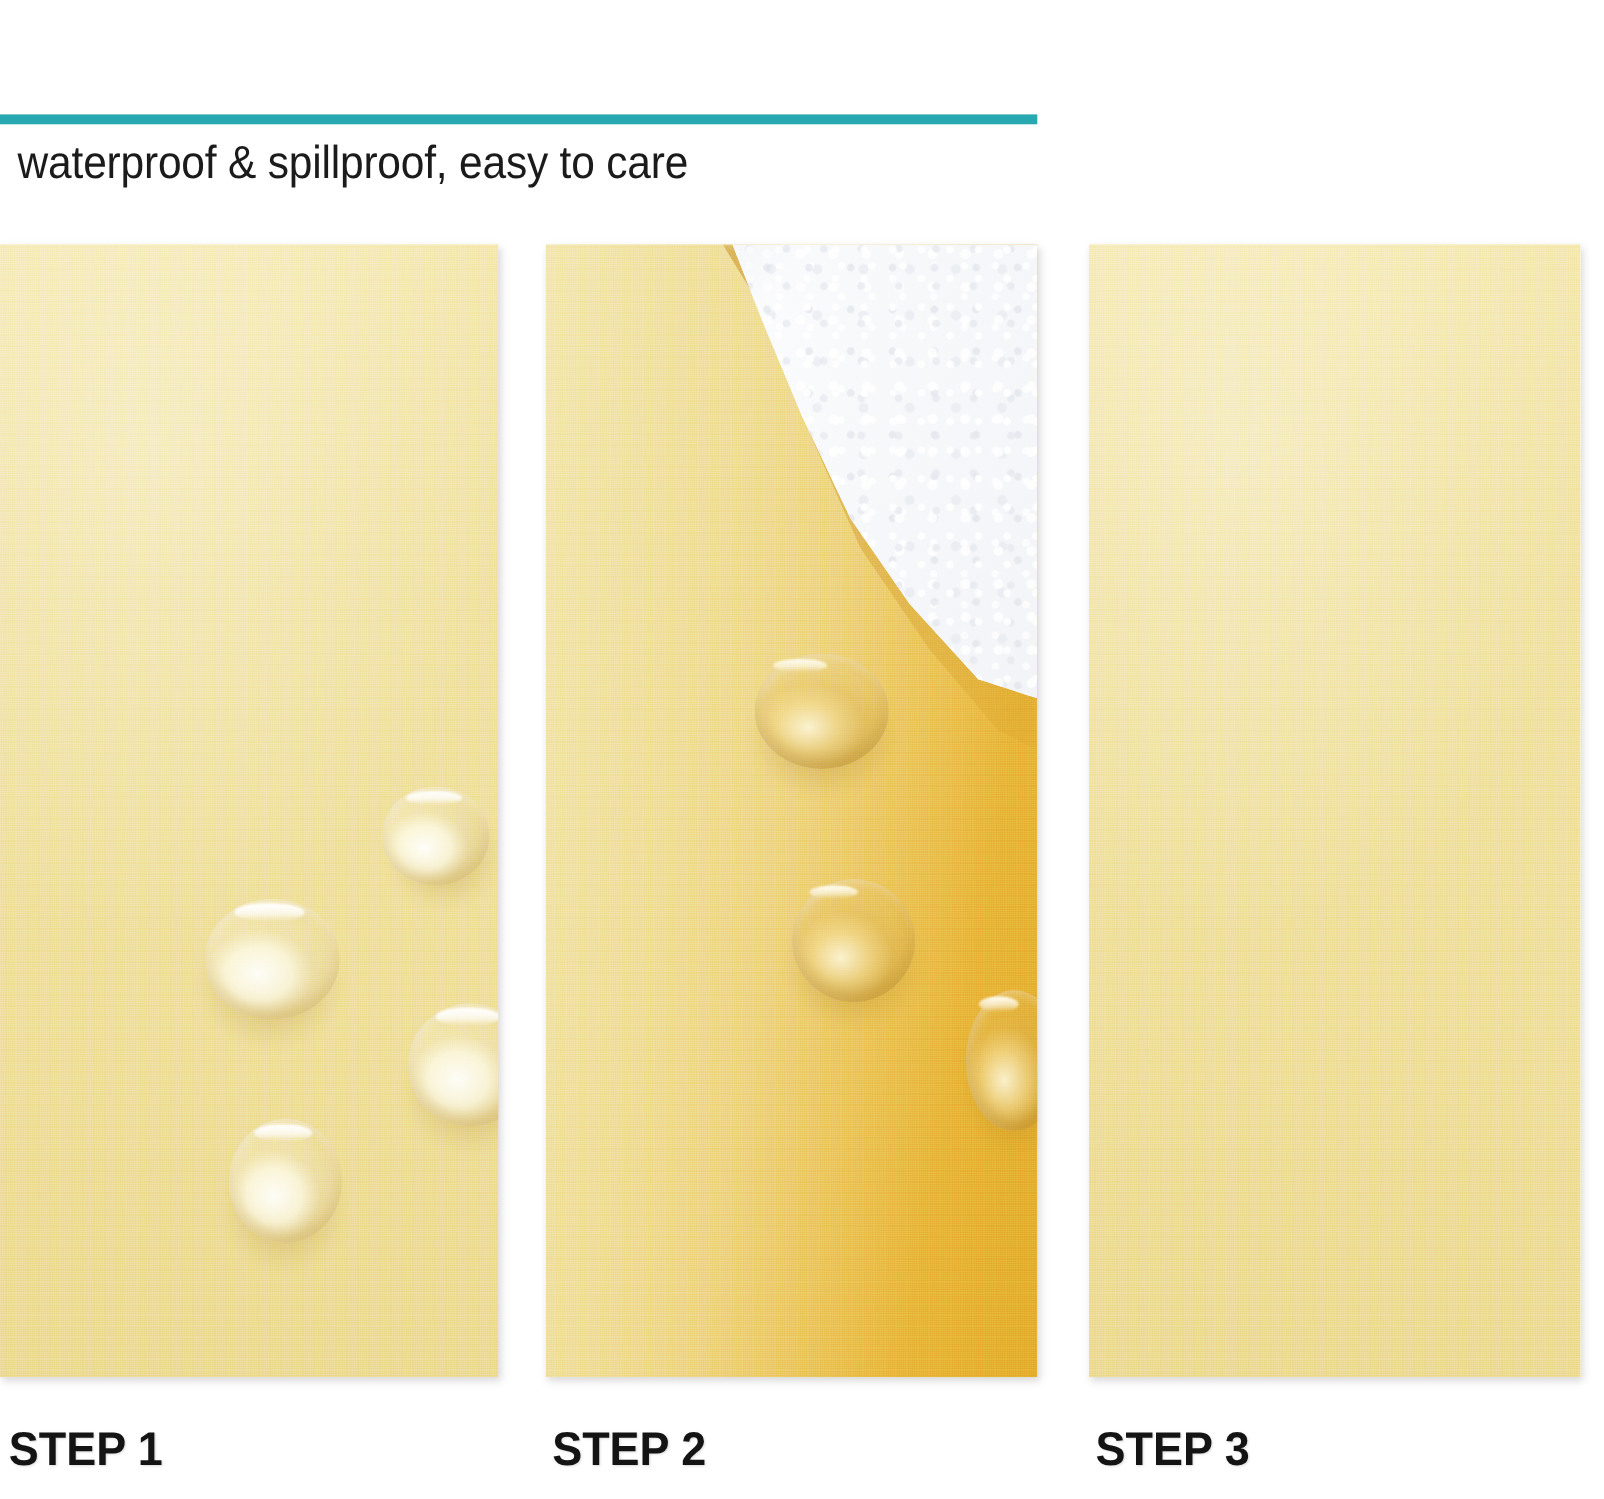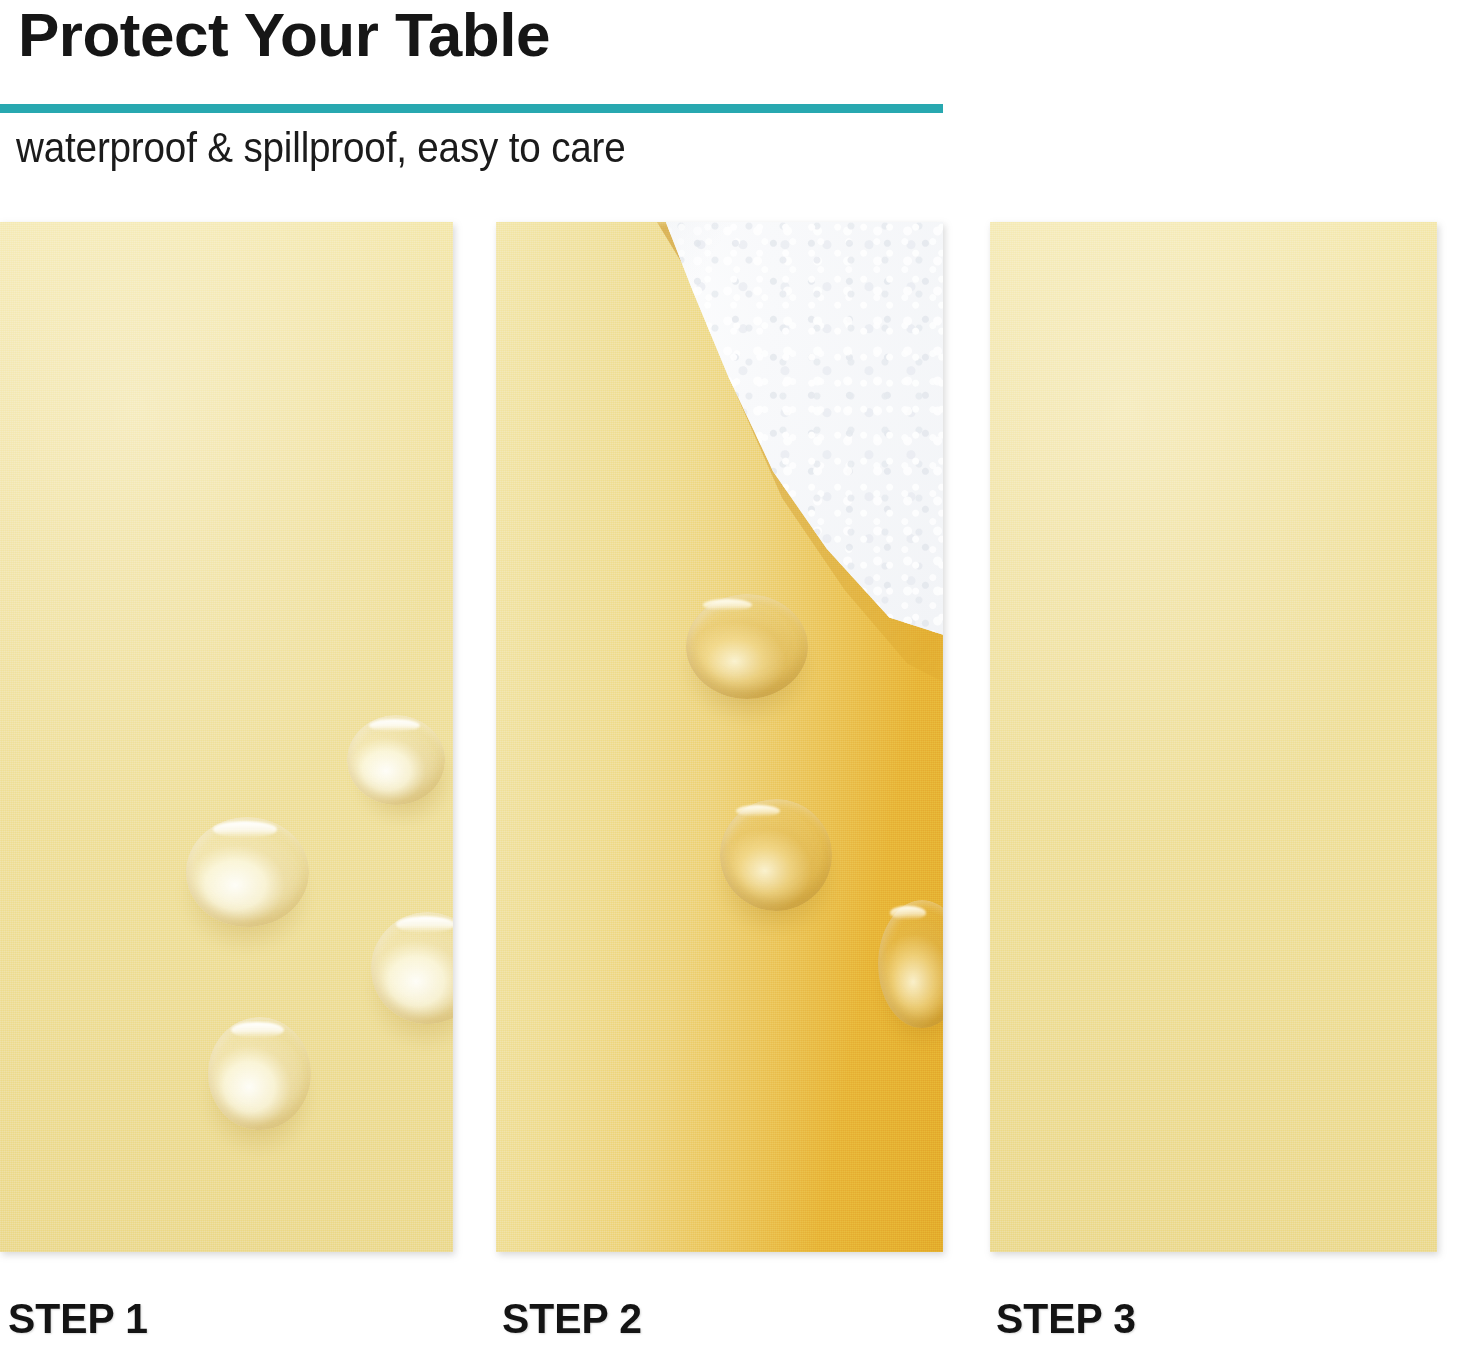--- a/index.html
+++ b/index.html
@@ -142,21 +142,20 @@
     text-shadow:1px 1px 2px rgba(150,150,150,0.35);
   }
   #step-1{left:8px;}
   #step-2{left:502px;}
   #step-3{left:996px;}
 </style>
 </head>
 <body>
 
 <div id="header">
-  <div id="title">Protect Your Table</div>
   <div id="rule"></div>
   <div id="subtitle">waterproof &amp; spillproof, easy to care</div>
 </div>
 
 <div id="panels">
 
   <div class="panel" id="panel-1">
     <div class="fabric fab-plain"></div>
     <div class="weave"></div>
     <div class="sheen"></div>

